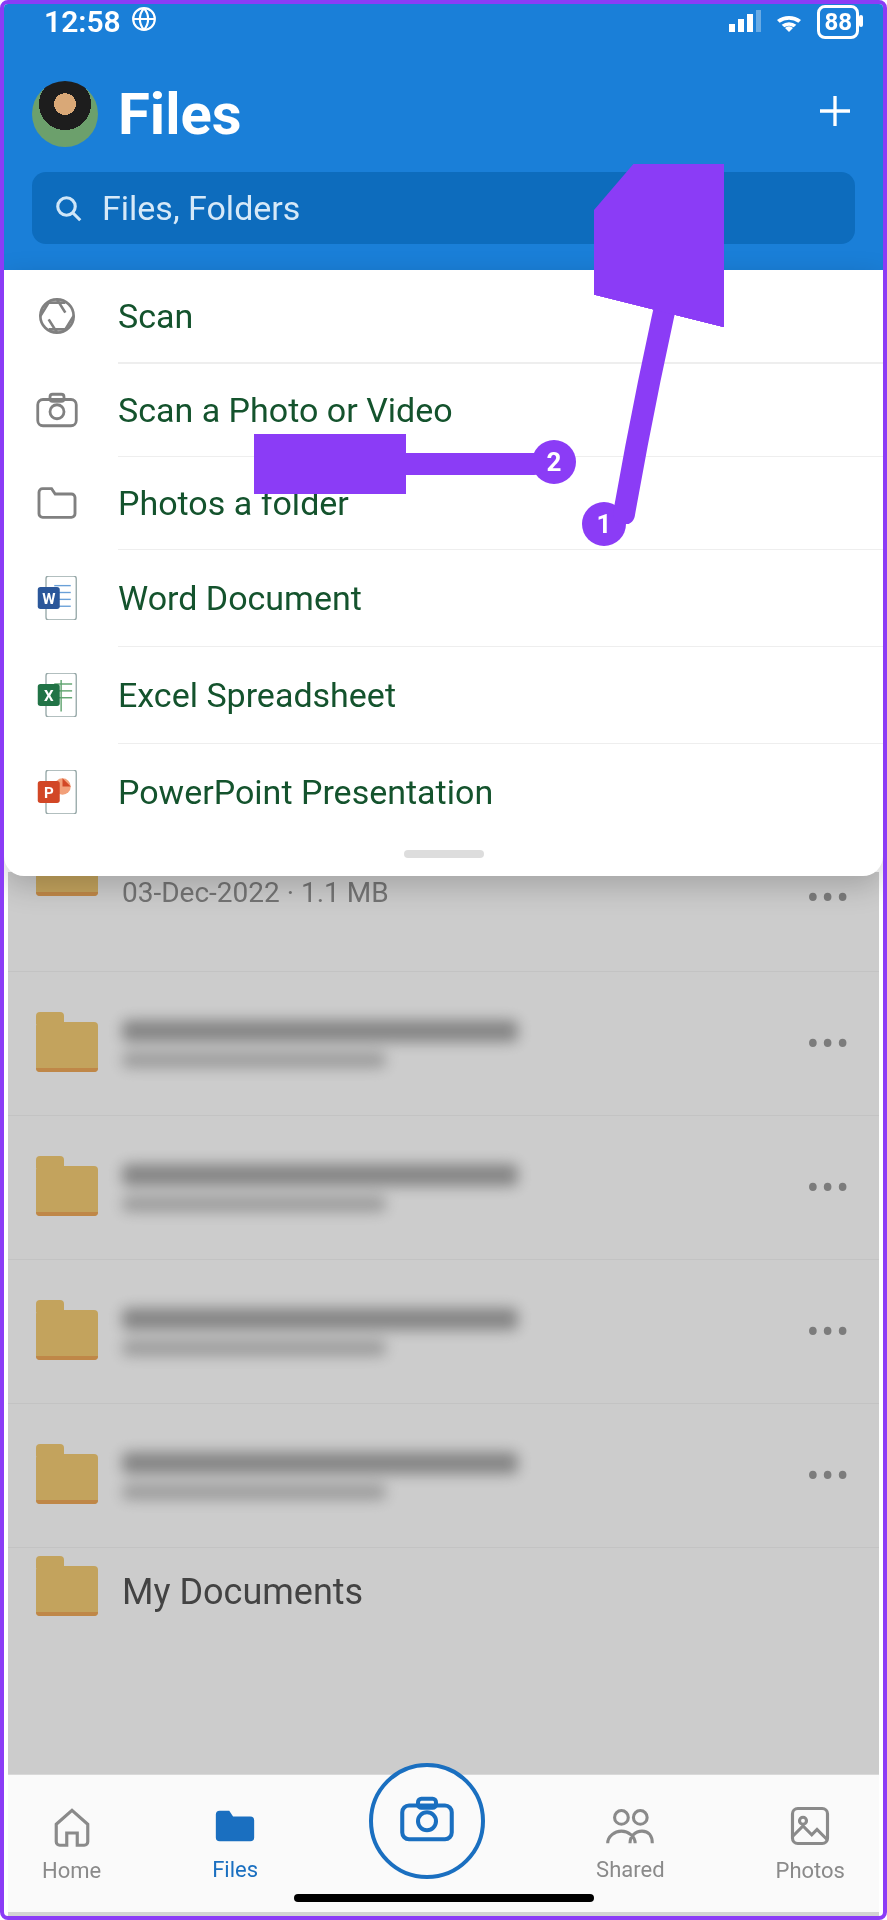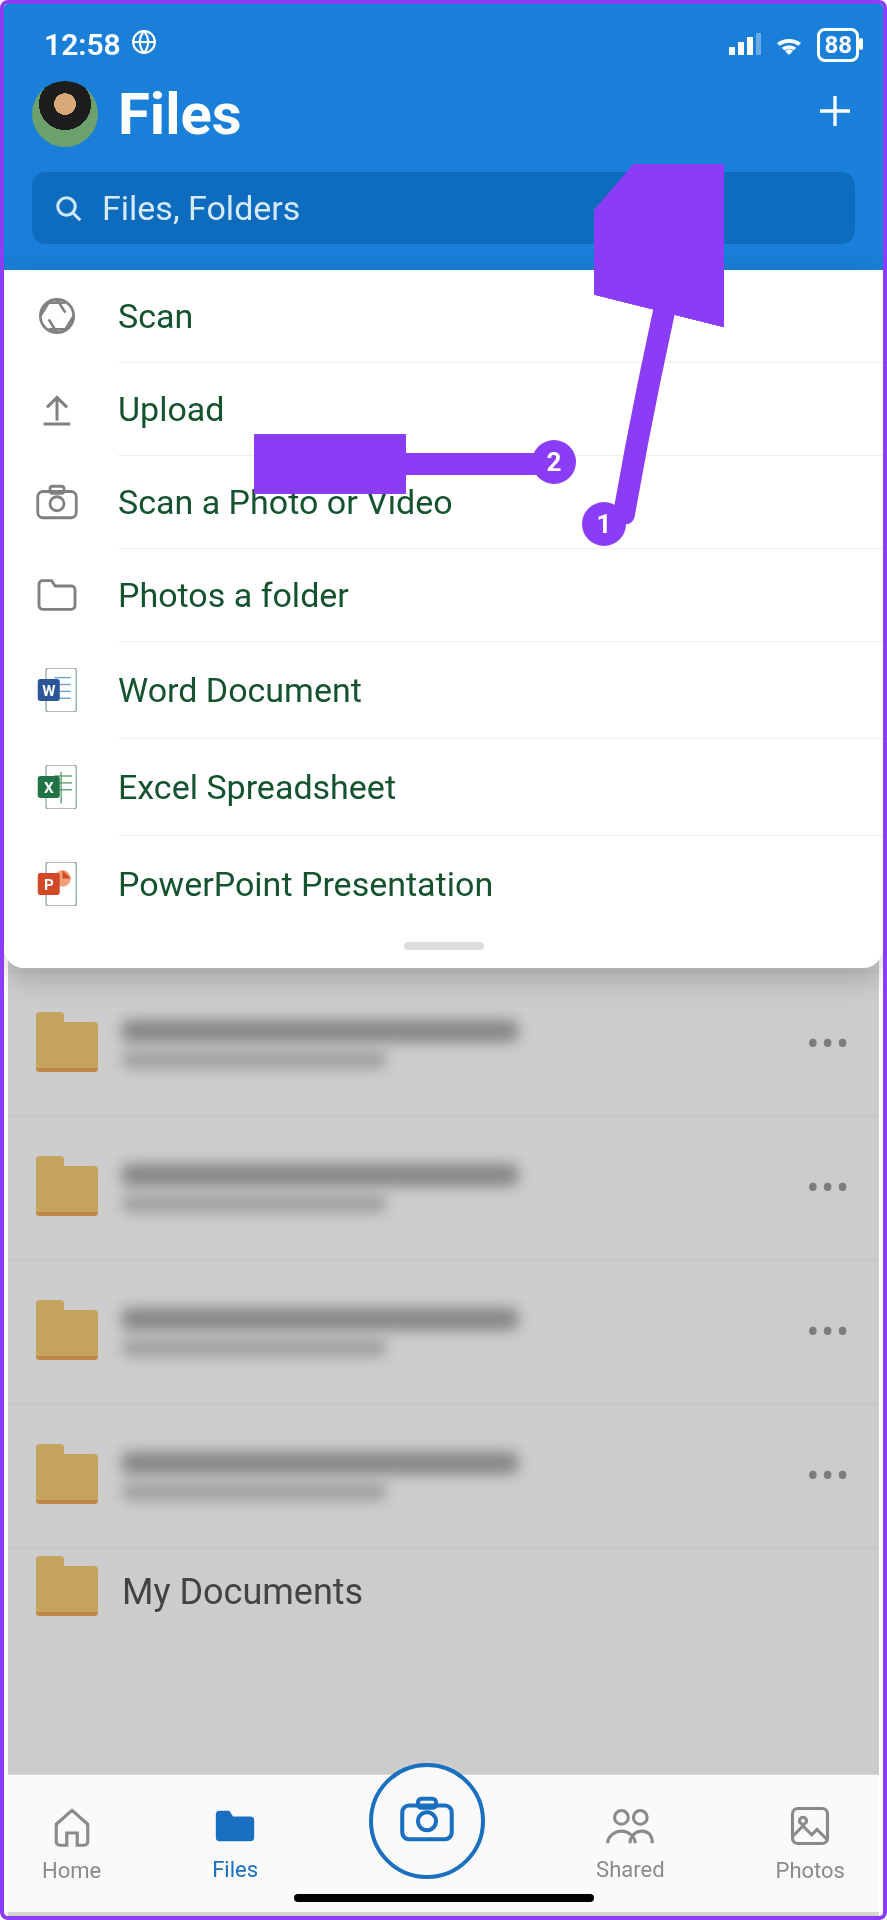--- a/index.html
+++ b/index.html
@@ -5,21 +5,21 @@
   * { box-sizing: border-box; margin: 0; padding: 0; font-family: -apple-system, BlinkMacSystemFont, "Segoe UI", Roboto, Helvetica, Arial, sans-serif; }
   html, body { width: 887px; height: 1920px; overflow: hidden; }
   body { position: relative; background: #fff; border: 4px solid #8b3cf6; border-radius: 8px; }
 
   
   .status-bar {
     height: 58px;
     background: #1a7fd8;
     color: #fff;
     display: flex;
-    align-items: flex-end;
+    align-items: flex-start;
     justify-content: space-between;
     padding: 0 24px 0 40px;
     font-size: 30px;
     font-weight: 600;
   }
   .status-left { display:flex; align-items:center; gap:10px;}
   .status-right { display: flex; align-items: center; gap: 12px; }
   .battery {
     border: 3px solid #fff; border-radius: 8px; padding: 0 4px;
     font-size: 24px; font-weight: 700; position: relative;
@@ -192,28 +192,20 @@
   <div class="sheet-item" style="border-bottom:none;">
     <span class="icon-slot">
       <svg width="40" height="40" viewBox="0 0 24 24" fill="none" stroke="#808080" stroke-width="1.6">
           <circle cx="12" cy="12" r="10"></circle>
           <path d="M12 2l5 8M22 12l-5 8M12 22l-5-8M2 12l5-8M7 4l10 0M17 20l-10 0"></path>
         </svg>
     </span>
     <span>Scan</span>
   </div>
   <div class="sheet-sep"></div>
-  <div class="sheet-item" style="border-bottom:none;">
-    <span class="icon-slot">
-      <svg width="40" height="40" viewBox="0 0 24 24" fill="none" stroke="#808080" stroke-width="1.8">
-          <path d="M12 19V5M6 11l6-6 6 6M4 21h16"></path>
-        </svg>
-    </span>
-    <span>Upload</span>
-  </div>
   <div class="sheet-sep"></div>
   <div class="sheet-item" style="border-bottom:none;">
     <span class="icon-slot">
       <svg width="42" height="36" viewBox="0 0 24 20" fill="none" stroke="#808080" stroke-width="1.6">
           <rect x="1" y="4" width="22" height="15" rx="3"></rect>
           <circle cx="12" cy="11" r="4"></circle>
           <rect x="8" y="1" width="8" height="4" rx="1.5"></rect>
         </svg>
     </span>
     <span>Scan a Photo or Video</span>

